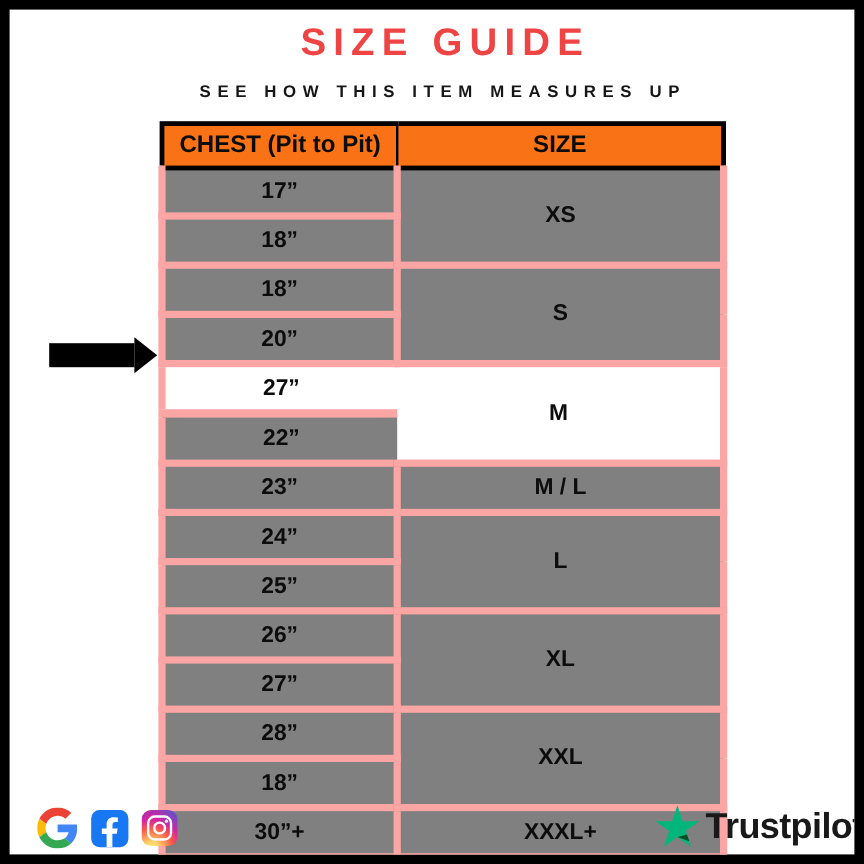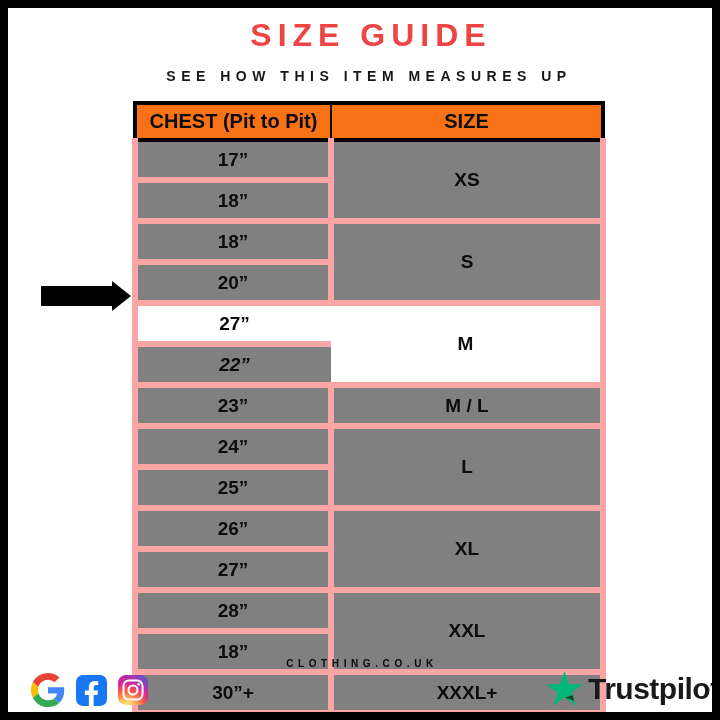--- a/index.html
+++ b/index.html
@@ -33,21 +33,21 @@
     border:2px solid #000;border-top:4px solid #000;border-bottom:4px solid #000;
   }
   .size-table td{
     background:#808080;height:33px;
     font-size:19px;font-weight:bold;text-align:center;vertical-align:middle;
     color:#0c0c0c;border:6px solid #fca5a5;
   }
   .size-table td.gs{border-top:3px solid #0b0b0b;}
   .size-table td.hl{background:#ffffff;}
   .size-table td.nodiv{border-left:hidden;}
-  .size-table td.sub{border-top:3px solid #fca5a5;font-style:italic;}
+  .size-table td.sub{border-top:7px solid #fca5a5;}
   
   .arrow-wrap{position:absolute;left:33px;top:273px;width:90px;height:30px;}
   .arrow-body{position:absolute;left:0;top:5px;width:71px;height:20px;background:#000;}
   .arrow-head{
     position:absolute;left:71px;top:0;width:0;height:0;
     border-left:19px solid #000;
     border-top:15px solid transparent;border-bottom:15px solid transparent;
   }
   
   .social-row{position:absolute;left:23px;top:665px;display:flex;align-items:center;gap:11px;}
@@ -161,21 +161,20 @@
   <div class="icon-ig">
     <svg viewBox="0 0 24 24">
       <rect x="1.6" y="1.6" width="20.8" height="20.8" rx="6" fill="none" stroke="#ffffff" stroke-width="2.2"></rect>
       <circle cx="12" cy="12" r="4.9" fill="none" stroke="#ffffff" stroke-width="2.2"></circle>
       <circle cx="18.2" cy="5.8" r="1.5" fill="#ffffff"></circle>
     </svg>
   </div>
 </div>
 
 <div class="brand">
-  <div class="brand-domain">CLOTHING.CO.UK</div>
 </div>
 
 <div class="trustpilot">
   <svg class="tp-star" viewBox="0 0 46 44">
     <path fill="#00B67A" d="M46 16.7H28.4L23 .1l-5.5 16.6H0l14.3 10.2-5.5 16.6L23 33.2l14.2 10.3-5.4-16.6L46 16.7z"></path>
     <path fill="#005128" d="M23 33.2l10.1-2.6 2.3 7.1z"></path>
   </svg>
   <span class="tp-text">Trustpilot</span>
 </div>
 

